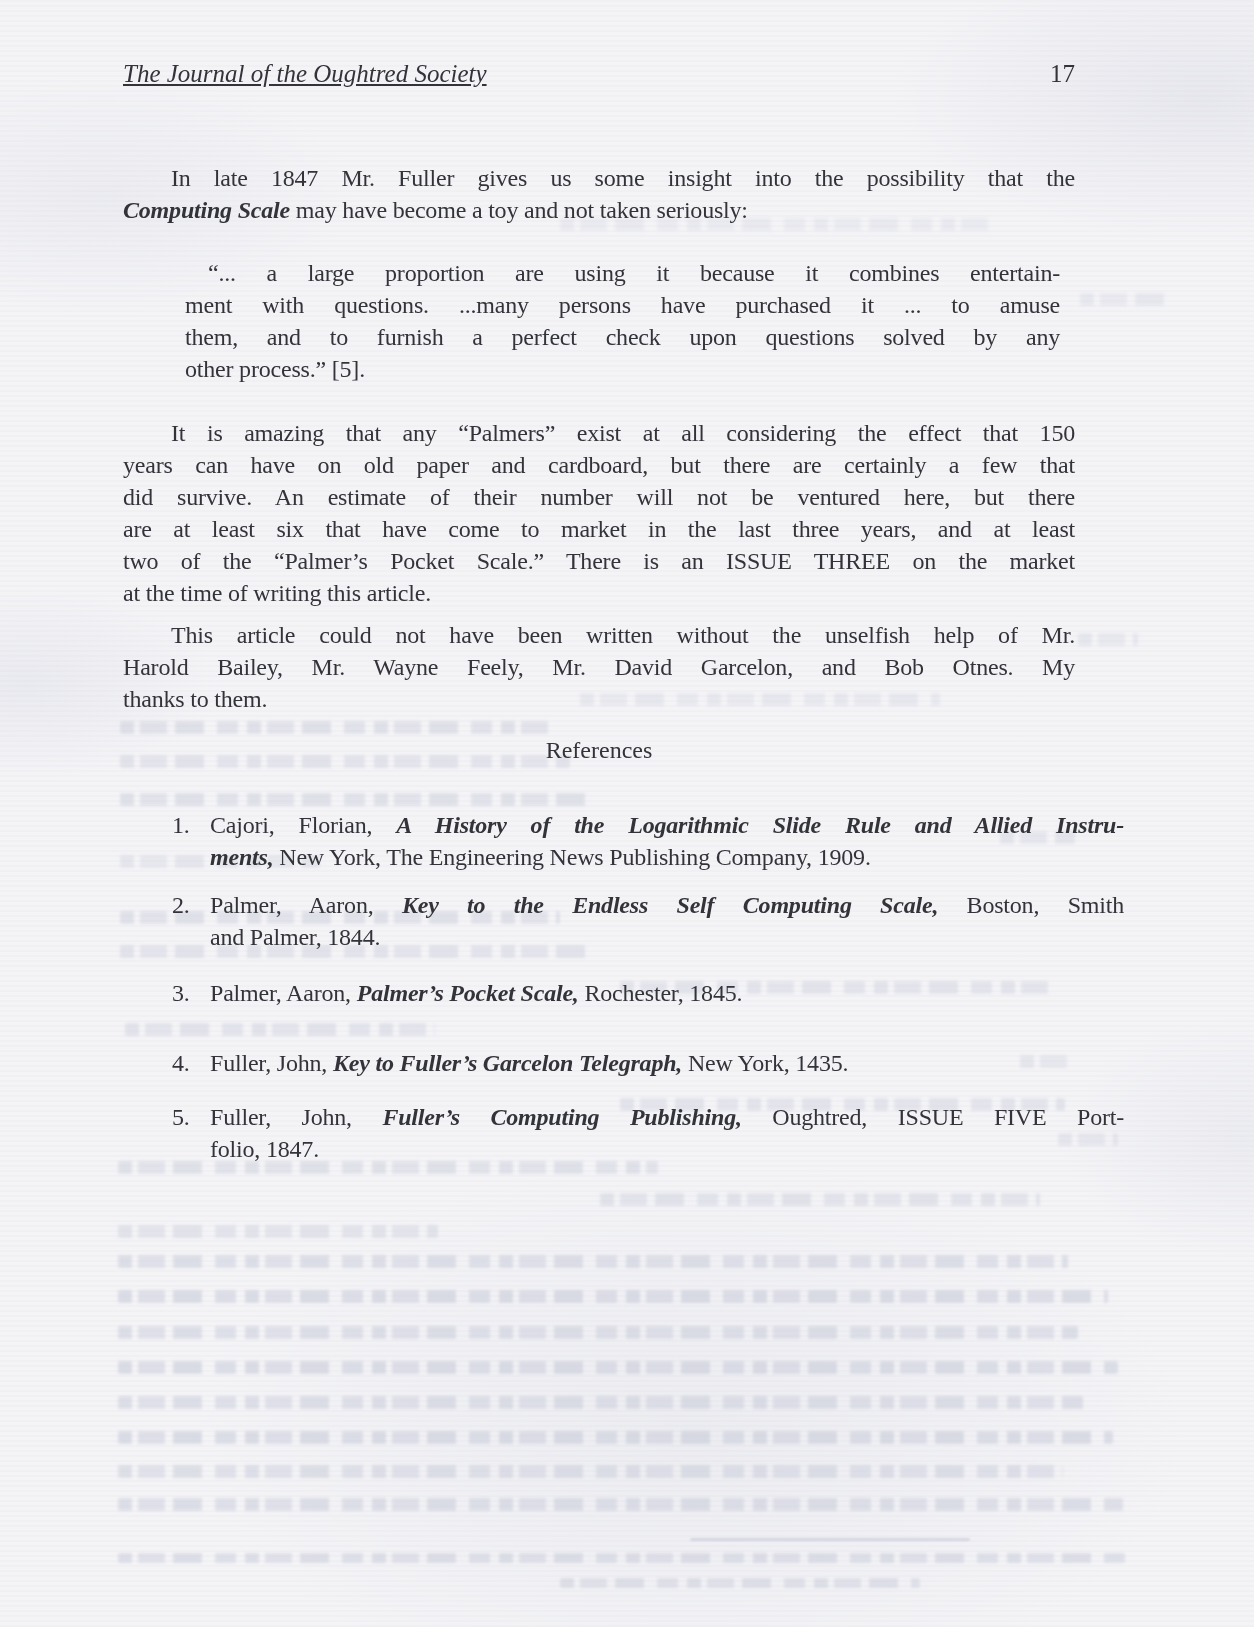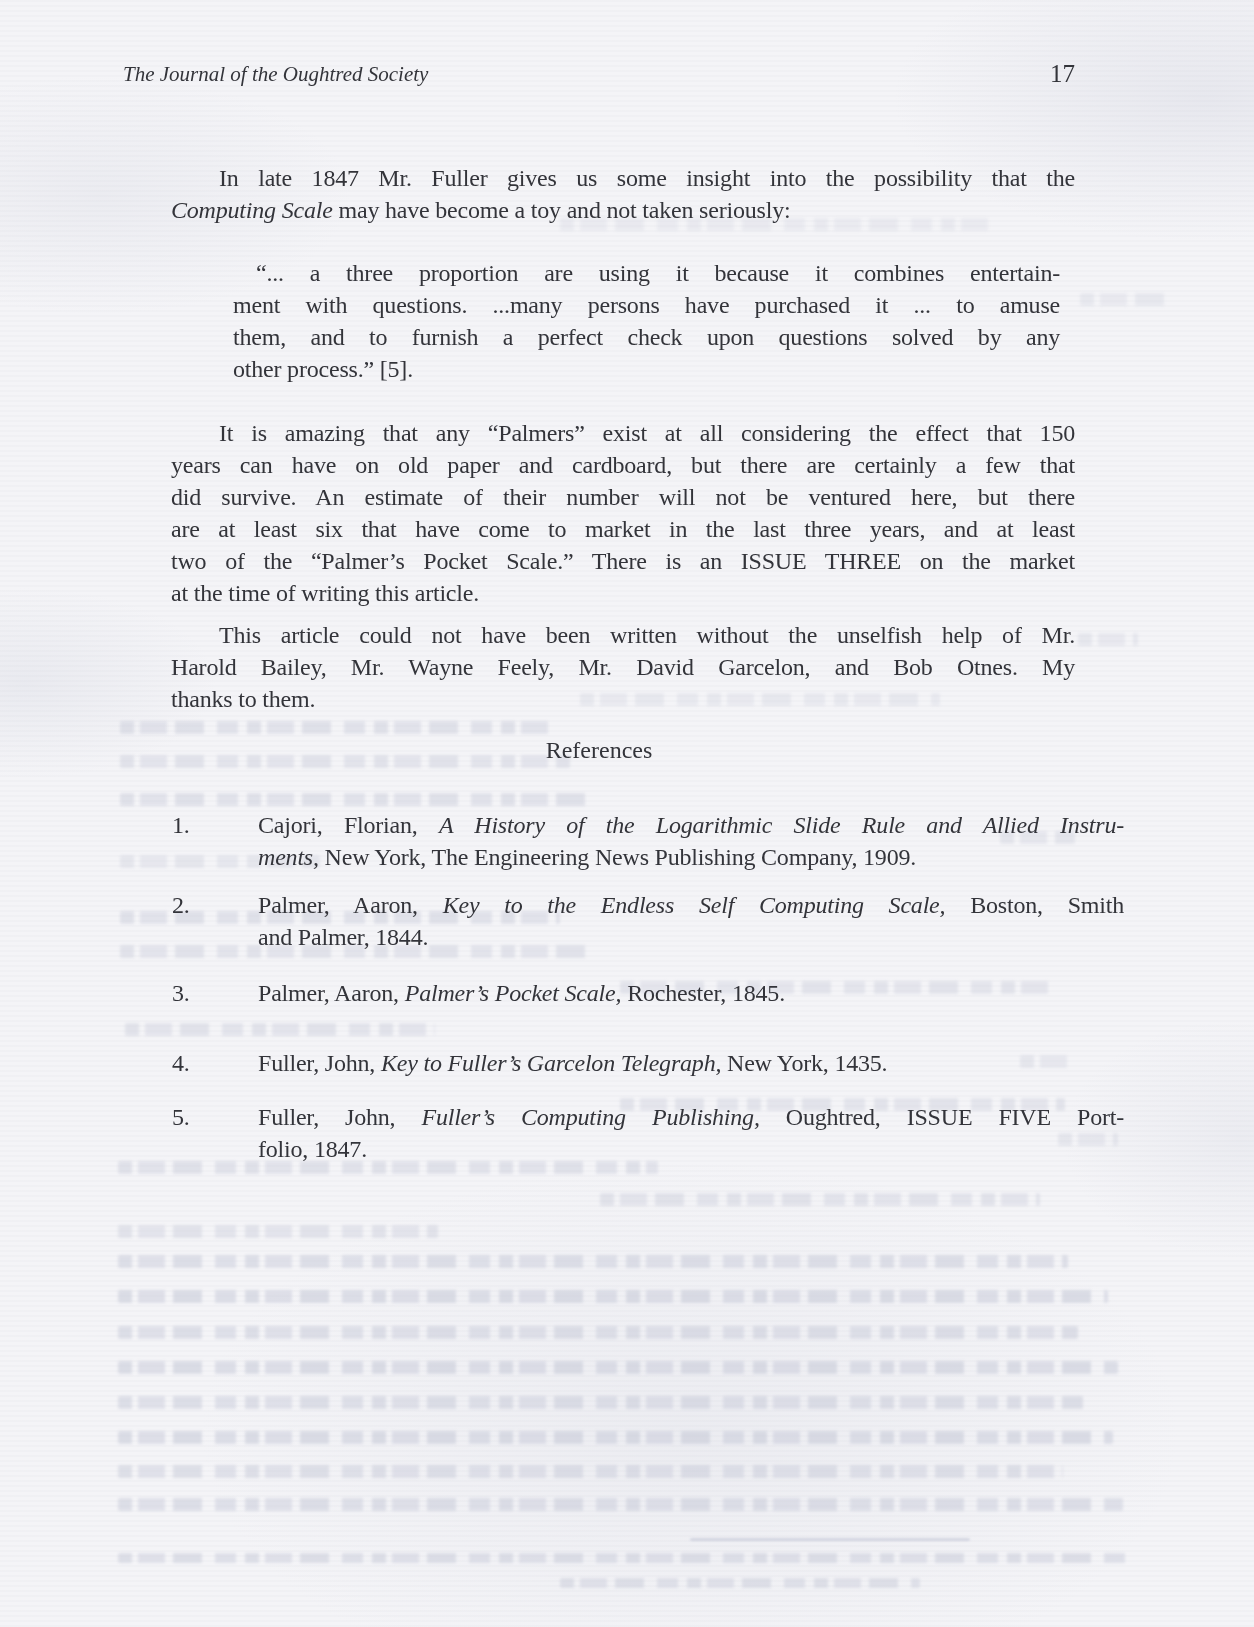--- a/index.html
+++ b/index.html
@@ -18,26 +18,26 @@
       radial-gradient(420px 200px at 8% 12%, rgba(190,193,208,.16), transparent 60%),
       radial-gradient(520px 240px at 96% 6%, rgba(186,189,206,.22), transparent 60%),
       radial-gradient(320px 160px at 2% 42%, rgba(186,190,206,.18), transparent 60%),
       radial-gradient(760px 420px at 55% 88%, rgba(184,188,204,.14), transparent 65%),
       radial-gradient(300px 200px at 99% 70%, rgba(186,190,206,.15), transparent 60%),
       repeating-linear-gradient(0deg, rgba(120,125,145,.03) 0 2px, transparent 2px 5px);
   }
   
   .abs{position:absolute;}
   .content-block{left:123px;width:952px;font-size:24px;line-height:32px;letter-spacing:-0.2px;color:#33343a;}
-  .ln{min-height:32px;margin-left:48px;}
+  .ln{min-height:32px;}
   .j{text-align:justify;text-align-last:justify;}
   .ind{padding-left:48px;}
-  .it{font-style:italic;}
+  .it{font-style:italic;font-weight:bold;}
   .hdr{top:58px;display:flex;justify-content:space-between;letter-spacing:0;}
-  .hdr-title{font-style:italic;font-size:21px;}
+  .hdr-title{font-style:italic;font-size:25px;text-decoration:underline;}
   .hdr-page{font-size:25px;}
   .quote-block{left:185px;width:875px;}
   .quote-block .ind{padding-left:23px;}
   .refs-heading{top:734px;text-align:center;text-align-last:center;font-weight:normal;letter-spacing:0;}
   .ref{display:flex;padding-left:49px;}
   .ref .num{width:38px;flex:none;}
   .ref .rlines{flex:1;}
   .author{top:1211px;text-align:right;text-align-last:right;font-style:italic;letter-spacing:1.5px;padding-right:14px;}
   
   .ghost{
@@ -120,21 +120,21 @@
     <span class="hdr-title">The Journal of the Oughtred Society</span>
     <span class="hdr-page">17</span>
   </header>
 
   <div class="abs content-block" style="top:162px">
     <div class="ln j ind"><span>In late 1847 Mr.  Fuller gives us some insight into the possibility that the</span></div>
     <div class="ln"><span class="it">Computing Scale</span><span>  may have become a toy and not taken seriously:</span></div>
   </div>
 
   <div class="abs content-block quote-block" style="top:257px">
-    <div class="ln j ind"><span>“... a three proportion are using it because it combines entertain-</span></div>
+    <div class="ln j ind"><span>“... a large proportion are using it because it combines entertain-</span></div>
     <div class="ln j"><span>ment with questions.  ...many persons have purchased it ... to amuse</span></div>
     <div class="ln j"><span>them, and to furnish a perfect check upon questions solved by any</span></div>
     <div class="ln"><span>other process.” [5].</span></div>
   </div>
 
   <div class="abs content-block" style="top:417px">
     <div class="ln j ind"><span>It is amazing that any “Palmers” exist at all considering the effect that 150</span></div>
     <div class="ln j"><span>years can have on old paper and cardboard, but there are certainly a few that</span></div>
     <div class="ln j"><span>did survive.  An estimate of their number will not be ventured here, but there</span></div>
     <div class="ln j"><span>are at least six that have come to market in the last three years, and at least</span></div>

